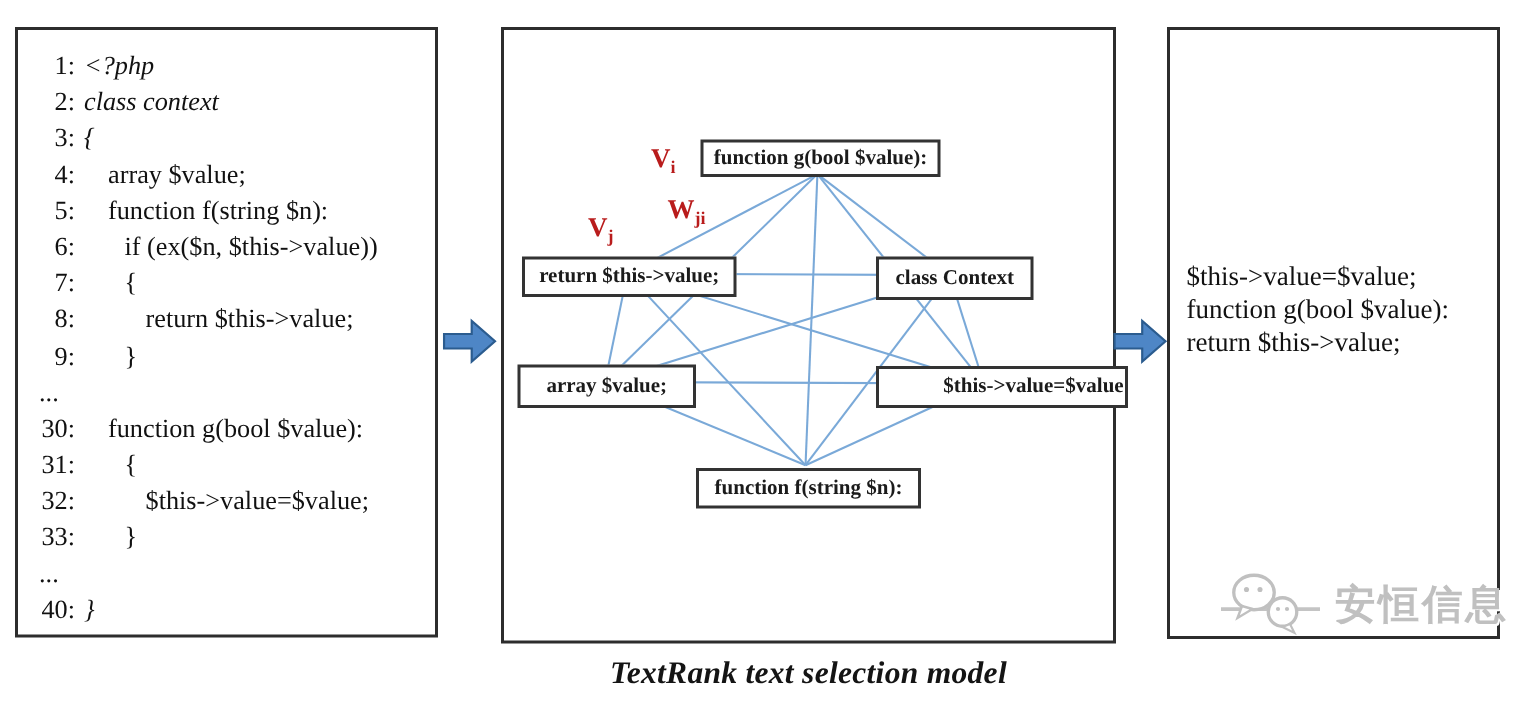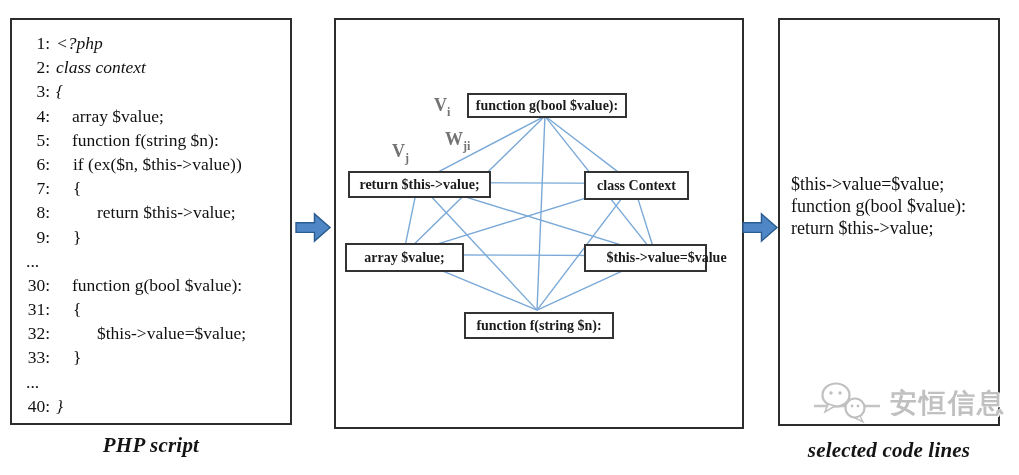--- a/index.html
+++ b/index.html
@@ -21,21 +21,21 @@
   .panel-mid{left:334px;top:18px;width:410px;height:411px;}
   .panel-right{left:778px;top:18px;width:222px;height:408px;}
 
   
   .code-list{padding:11px 6px 0 14px;font-size:17.5px;color:#111;}
   .code-row{display:flex;height:24.2px;line-height:24.2px;white-space:nowrap;}
   .lineno{display:inline-block;width:24px;text-align:right;flex:0 0 auto;}
   .code-txt{margin-left:6px;}
   .ind-0 .code-txt{margin-left:6px;font-style:italic;}
   .ind-1 .code-txt{margin-left:22px;}
-  .ind-2 .code-txt{margin-left:23px;}
+  .ind-2 .code-txt{margin-left:33px;}
   .ind-3 .code-txt{margin-left:47px;}
   .dots-row .code-txt{margin-left:0;letter-spacing:1px;}
   .dots-row .lineno{text-align:left;}
 
   
   .caption{
     position:absolute;text-align:center;font-weight:bold;font-style:italic;
     font-size:21px;color:#141414;letter-spacing:0.2px;
   }
   .caption-php{left:10px;top:433px;width:282px;}
@@ -47,24 +47,24 @@
   .edges line{stroke:var(--edge);stroke-width:1.4;}
   .gnode{
     position:absolute;background:#ffffff;border:2px solid var(--box_border);
     display:flex;align-items:center;justify-content:center;
     font-size:14px;font-weight:600;color:#1b1b1b;white-space:nowrap;
   }
   .node-g{left:131px;top:73px;width:160px;height:25px;}
   .node-return{left:12px;top:151px;width:143px;height:27px;}
   .node-context{left:248px;top:151px;width:105px;height:29px;}
   .node-array{left:9px;top:223px;width:119px;height:29px;}
-  .node-assign{left:248px;top:224px;width:123px;height:28px;padding-left:42px;}
+  .node-assign{left:248px;top:224px;width:168px;height:28px;padding-left:42px;}
   .node-f{left:128px;top:292px;width:150px;height:27px;}
   .vlabel{
-    position:absolute;font-size:18px;font-weight:600;color:#737373;line-height:1;
+    position:absolute;font-size:18px;font-weight:600;color:#b91c1c;line-height:1;
   }
   .vlabel sub{font-size:12px;font-weight:600;}
   .label-vi{left:98px;top:76px;}
   .label-vj{left:56px;top:122px;}
   .label-wji{left:109px;top:110px;}
 
   
   .flow-arrow{position:absolute;width:37px;height:33px;}
   .flow-arrow polygon{fill:var(--arrow_fill);stroke:var(--arrow_stroke);stroke-width:1.5;}
   .arrow-1{left:295px;top:211px;}
@@ -200,22 +200,21 @@
   </svg>
 
   <div class="panel panel-right">
     <div class="selected-lines">
       <div>$this-&gt;value=$value;</div>
       <div>function g(bool $value):</div>
       <div>return $this-&gt;value;</div>
     </div>
   </div>
 
-  <div class="caption caption-php">PHP script</div>
-  <div class="caption caption-selected">selected code lines</div>
+  <div class="caption caption-textrank">TextRank text selection model</div>
 
   <div class="watermark">
     <svg class="wm-icon" width="68" height="46" viewBox="0 0 68 46">
       <line x1="0" y1="26" x2="66" y2="26" stroke="#c4c4c4" stroke-width="2.5"></line>
       <ellipse cx="22" cy="15" rx="13.5" ry="11.5" fill="#ffffff" stroke="#c0c0c0" stroke-width="2.2"></ellipse>
       <path d="M14 24 L11 32 L21 26 Z" fill="#ffffff" stroke="#c0c0c0" stroke-width="1.6"></path>
       <circle cx="17" cy="13" r="1.7" fill="#c0c0c0"></circle>
       <circle cx="26" cy="13" r="1.7" fill="#c0c0c0"></circle>
       <circle cx="41" cy="28" r="9.5" fill="#ffffff" stroke="#c0c0c0" stroke-width="2.2"></circle>
       <path d="M46 36 L49 42 L41 38 Z" fill="#ffffff" stroke="#c0c0c0" stroke-width="1.4"></path>

